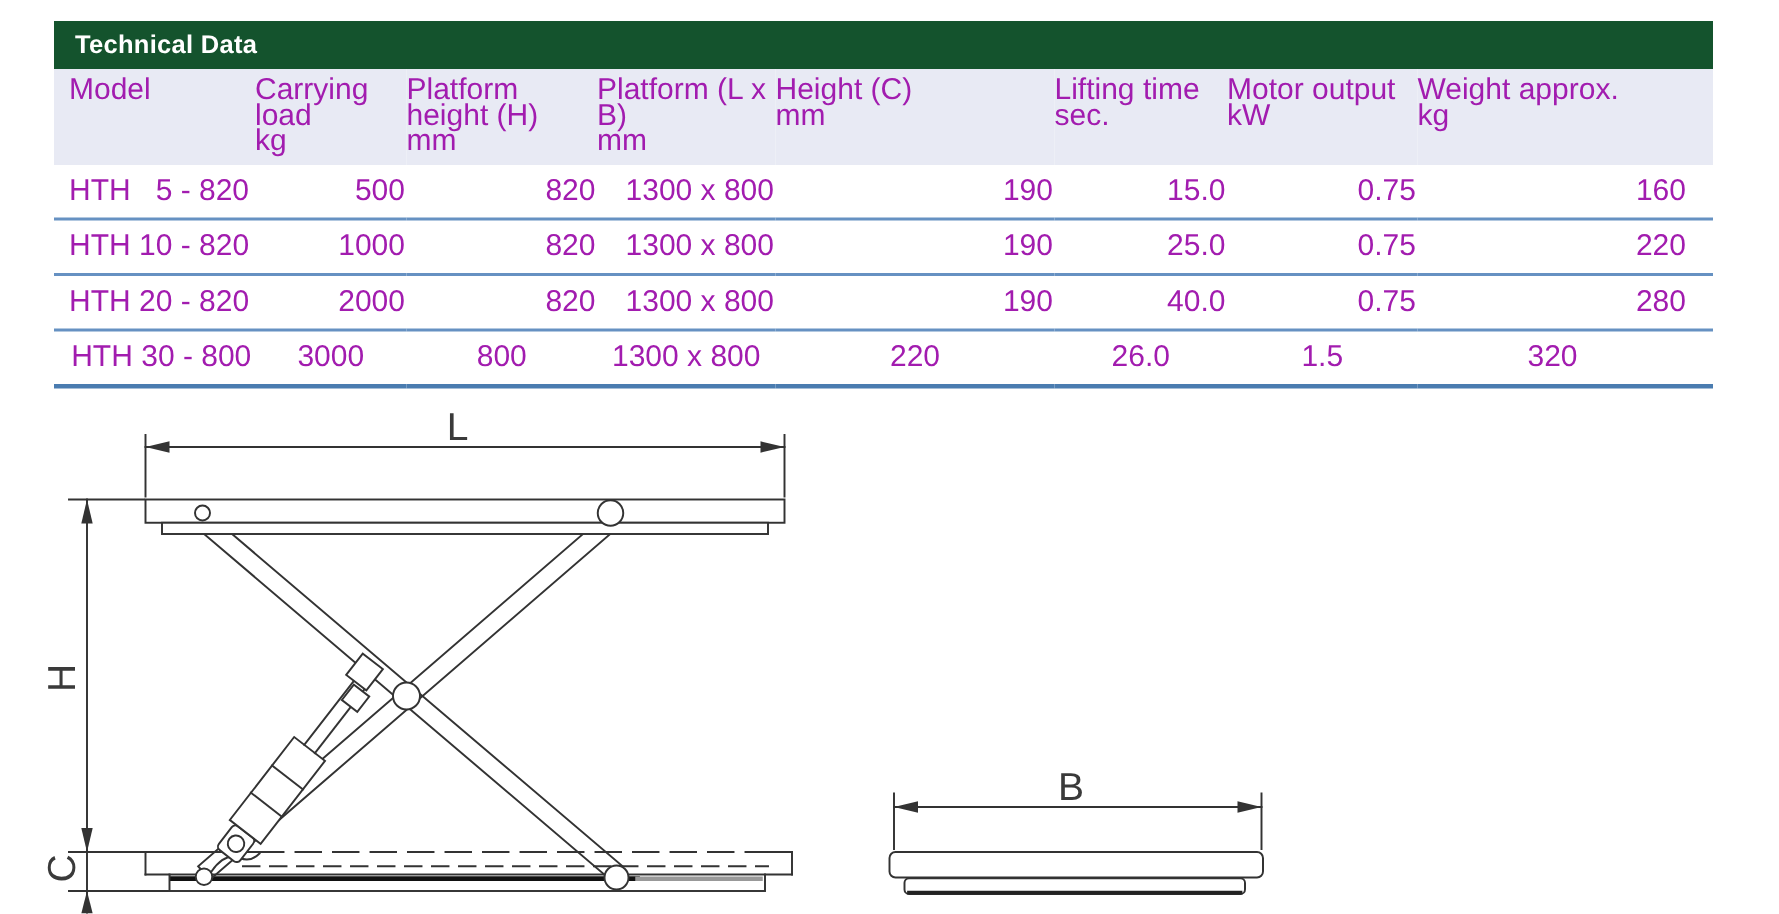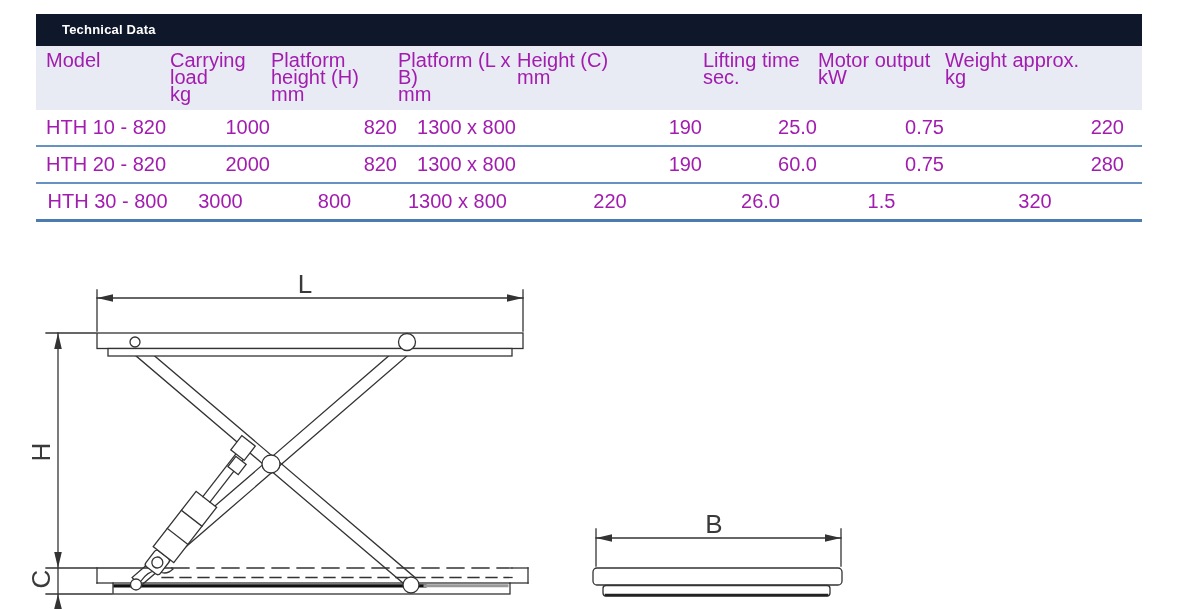--- a/index.html
+++ b/index.html
@@ -5,22 +5,22 @@
   html,body{margin:0;padding:0;}
   body{
     width:1186px;height:609px;position:relative;overflow:hidden;
     background:#ffffff;
     font-family:"Liberation Sans", sans-serif;
     -webkit-font-smoothing:antialiased;
   }
   
   .tech-table{position:absolute;left:36px;top:14px;width:1106px;}
   .title-bar{
-    background:#0f172a;color:#ffffff;height:32px;line-height:32px;
-    font-size:13px;font-weight:bold;padding-left:26px;box-sizing:border-box;
+    background:#14532d;color:#ffffff;height:32px;line-height:32px;
+    font-size:17px;font-weight:bold;padding-left:14px;box-sizing:border-box;
     letter-spacing:.2px;
   }
   table.data{
     width:100%;border-collapse:collapse;table-layout:fixed;
     font-size:20px;color:#a21caf;
   }
   table.data thead th{
     background:#e8eaf4;font-weight:400;text-align:left;
     padding:6px 0 7px 0;line-height:17px;vertical-align:top;
   }
@@ -90,36 +90,46 @@
           <div class="unit-line">kW</div>
         </th>
         <th class="col-last">
           <div>Weight approx.</div>
           <div class="unit-line">kg</div>
         </th>
       </tr>
     </thead>
     <tbody>
       <tr>
+        <td class="cell-model">HTH   5 - 820</td>
+        <td>500</td>
+        <td>820</td>
+        <td>1300 x 800</td>
+        <td>190</td>
+        <td>15.0</td>
+        <td>0.75</td>
+        <td class="cell-last">160</td>
+      </tr>
+      <tr>
         <td class="cell-model">HTH 10 - 820</td>
         <td>1000</td>
         <td>820</td>
         <td>1300 x 800</td>
         <td>190</td>
         <td>25.0</td>
         <td>0.75</td>
         <td class="cell-last">220</td>
       </tr>
       <tr>
         <td class="cell-model">HTH 20 - 820</td>
         <td>2000</td>
         <td>820</td>
         <td>1300 x 800</td>
         <td>190</td>
-        <td>60.0</td>
+        <td>40.0</td>
         <td>0.75</td>
         <td class="cell-last">280</td>
       </tr>
       <tr>
         <td class="cell-model">HTH 30 - 800</td>
         <td>3000</td>
         <td>800</td>
         <td>1300 x 800</td>
         <td>220</td>
         <td>26.0</td>

